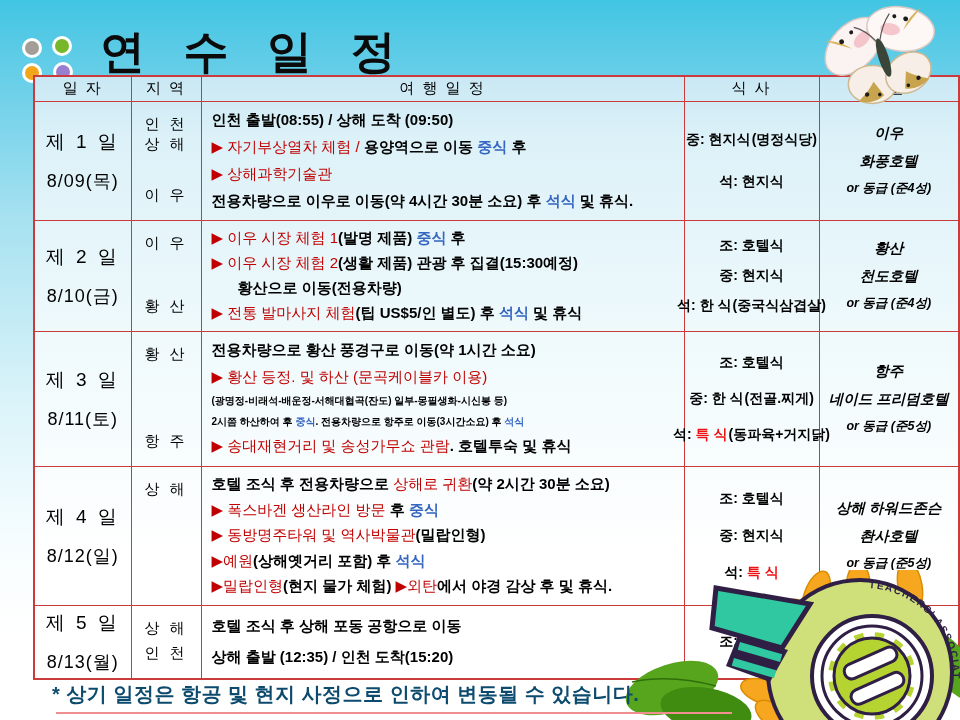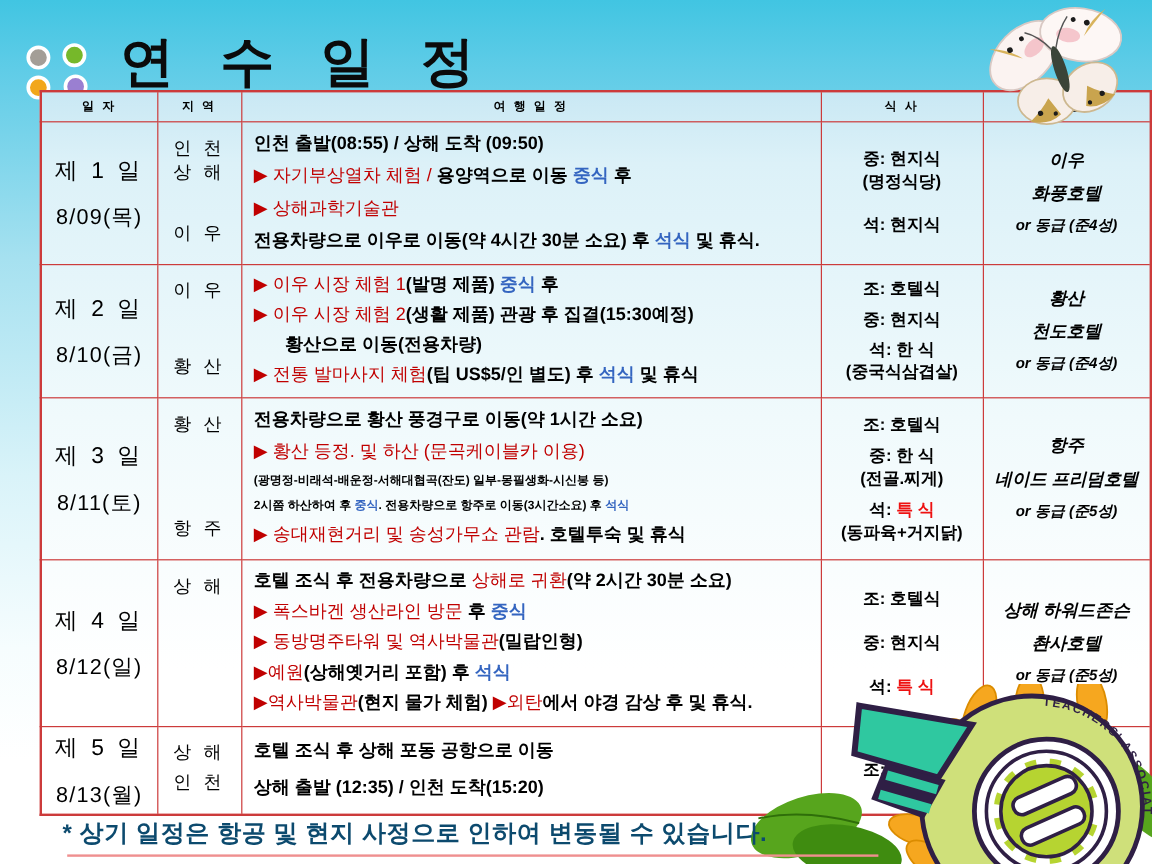--- a/index.html
+++ b/index.html
@@ -21,21 +21,21 @@
 
   
   table.schedule{
     position:absolute;left:33px;top:75px;width:925px;
     border-collapse:collapse;table-layout:fixed;
     border:2px solid #cc3b3b;
     background:linear-gradient(180deg,#c9e8f4 0%,#dcf1f8 10%,#f0fafc 45%,#ffffff 80%);
   }
   td,th{border:1px solid #cc3b3b;padding:0;vertical-align:middle;}
   thead tr{height:25px;}
-  th{font-size:10px;font-weight:700;color:#000;letter-spacing:2px;}
+  th{font-size:15px;font-weight:400;color:#000;letter-spacing:2px;}
   tbody tr:nth-child(1) td{height:118px;}
   tbody tr:nth-child(2) td{height:110px;}
   tbody tr:nth-child(3) td{height:134px;}
   tbody tr:nth-child(4) td{height:138px;}
   tbody tr:nth-child(5) td{height:72px;}
   .inner{box-sizing:border-box;height:100%;display:flex;flex-direction:column;}
 
   
   .day-inner{justify-content:center;align-items:center;gap:14px;text-align:center;}
   .day-label{font-size:19px;font-weight:500;letter-spacing:3px;color:#000;}
@@ -50,21 +50,21 @@
   .it-line{font-size:15px;font-weight:600;line-height:1.25;white-space:nowrap;}
   .it-line.small{font-size:10px;}
   .it-line.indent{padding-left:26px;}
   .seg-k{color:#000000;}
   .seg-r{color:#c00000;font-weight:400;}
   .seg-b{color:#3465c0;font-weight:700;}
   .seg-hr{color:#ee1111;font-weight:700;margin-top:12px;}
 
   
   .meal-inner{justify-content:space-evenly;align-items:center;padding:4px 2px;text-align:center;}
-  .meal-group{display:flex;flex-direction:column;gap:1px;text-align:center;}
+  .meal-group{display:flex;flex-direction:row;gap:1px;text-align:center;}
   .meal-line{font-size:14px;font-weight:600;color:#000;line-height:1.25;white-space:nowrap;}
 
   
   .hotel-inner{justify-content:center;align-items:center;gap:9px;text-align:center;font-style:italic;}
   .hotel-line{font-size:14.5px;font-weight:700;color:#000;white-space:nowrap;}
   .hotel-line.small{font-size:12.5px;}
 
   
   .footer-note{
     position:absolute;left:52px;top:681px;font-size:20px;font-weight:700;color:#0c4a6e;
@@ -259,21 +259,21 @@
             </div>
             <div class="region-group"></div>
           </div>
         </td>
         <td>
           <div class="inner it-inner">
             <div class="it-line"><span class="seg-k">호텔 조식 후 전용차량으로 </span><span class="seg-r">상해로 귀환</span><span class="seg-k">(약 2시간 30분 소요)</span></div>
             <div class="it-line"><span class="seg-r">▶ 폭스바겐 생산라인 방문</span><span class="seg-k">  후 </span><span class="seg-b">중식</span></div>
             <div class="it-line"><span class="seg-r">▶ 동방명주타워 및 역사박물관</span><span class="seg-k">(밀랍인형)</span></div>
             <div class="it-line"><span class="seg-r">▶예원</span><span class="seg-k">(상해옛거리 포함)  후 </span><span class="seg-b">석식</span></div>
-            <div class="it-line"><span class="seg-r">▶역사박물관</span><span class="seg-k">(현지 물가 체험)  </span><span class="seg-r">▶외탄</span><span class="seg-k">에서 야경 감상 후 및 휴식.</span></div>
+            <div class="it-line"><span class="seg-r">▶밀랍인형</span><span class="seg-k">(현지 물가 체험)  </span><span class="seg-r">▶외탄</span><span class="seg-k">에서 야경 감상 후 및 휴식.</span></div>
           </div>
         </td>
         <td>
           <div class="inner meal-inner">
             <div class="meal-group">
               <div class="meal-line"><span class="seg-k">조: 호텔식</span></div>
             </div>
             <div class="meal-group">
               <div class="meal-line"><span class="seg-k">중: 현지식</span></div>
             </div>

